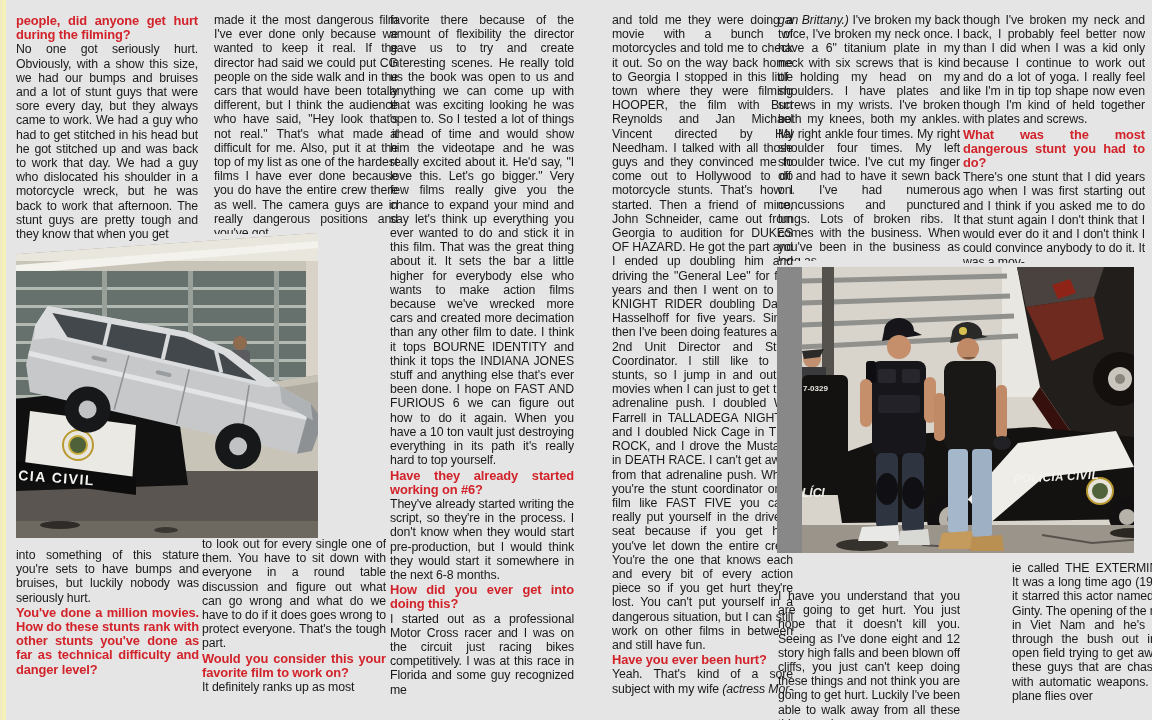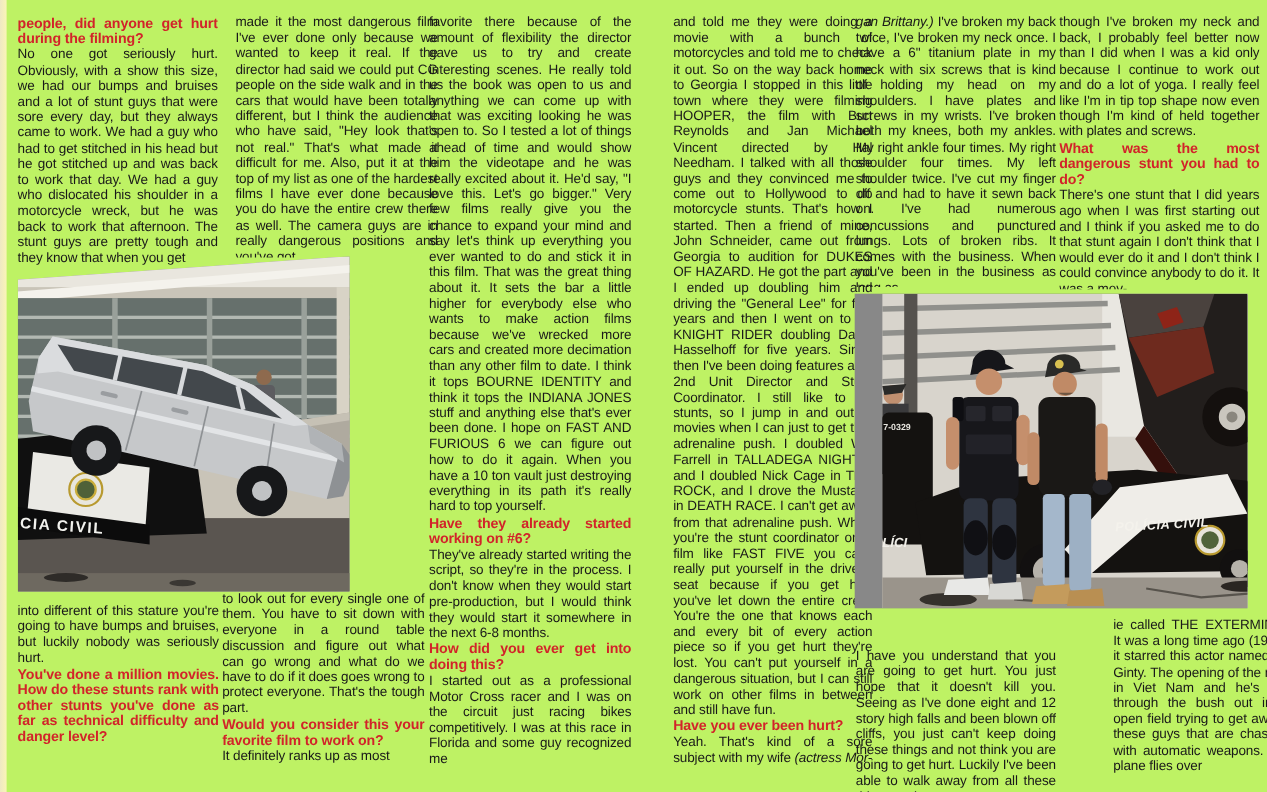--- a/index.html
+++ b/index.html
@@ -3,21 +3,21 @@
 <meta charset="utf-8">
 <style>
   * { margin:0; padding:0; box-sizing:border-box; }
   html,body { width:1152px; height:720px; }
   body {
     font-family:"Liberation Sans", sans-serif;
     background:#faf4b6;
     position:relative;
     overflow:hidden;
   }
-  .page { position:absolute; inset:0; background:#bef264; }
+  .page { position:absolute; inset:0; background:#e5e5e5; }
   .page::before{ 
     content:""; position:absolute; left:0; top:0; width:6px; height:100%;
     background:linear-gradient(90deg,#efe9c2,#faf4b6); 
   }
   .col {
     position:absolute;
     font-size:12.3px;
     line-height:14.2px;
     letter-spacing:-0.12px;
     color:#191919;
@@ -44,21 +44,21 @@
 <body>
 
 <div class="page">
 
   <div class="col" style="left:16px; top:13px; width:182px; height:229px;">
     <h3 class="qhead">people, did anyone get hurt during the filming?</h3>
     <p>No one got seriously hurt. Obviously, with a show this size, we had our bumps and bruises and a lot of stunt guys that were sore every day, but they always came to work. We had a guy who had to get stitched in his head but he got stitched up and was back to work that day. We had a guy who dislocated his shoulder in a motorcycle wreck, but he was back to work that afternoon. The stunt guys are pretty tough and they know that when you get</p>
   </div>
 
   <div class="col" style="left:16px; top:548px; width:183px; height:172px;">
-    <p>into different of this stature you're going to have bumps and bruises, but luckily nobody was seriously hurt.</p>
+    <p>into something of this stature you're sets to have bumps and bruises, but luckily nobody was seriously hurt.</p>
     <h3 class="qhead">You've done a million movies. How do these stunts rank with other stunts you've done as far as technical difficulty and danger level?</h3>
   </div>
 
   <div class="col" style="left:202px; top:13px; width:184px; height:221px;margin-left:12px;">
     <p>made it the most dangerous film I've ever done only because we wanted to keep it real. If the director had said we could put CG people on the side walk and in the cars that would have been totally different, but I think the audience who have said, "Hey look that's not real." That's what made it difficult for me. Also, put it at the top of my list as one of the hardest films I have ever done because you do have the entire crew there as well. The camera guys are in really dangerous positions and you've got</p>
   </div>
 
   <div class="col" style="left:202px; top:537px; width:184px; height:183px;">
     <p>to look out for every single one of them. You have to sit down with everyone in a round table discussion and figure out what can go wrong and what do we have to do if it does goes wrong to protect everyone. That's the tough part.</p>
     <h3 class="qhead">Would you consider this your favorite film to work on?</h3>

